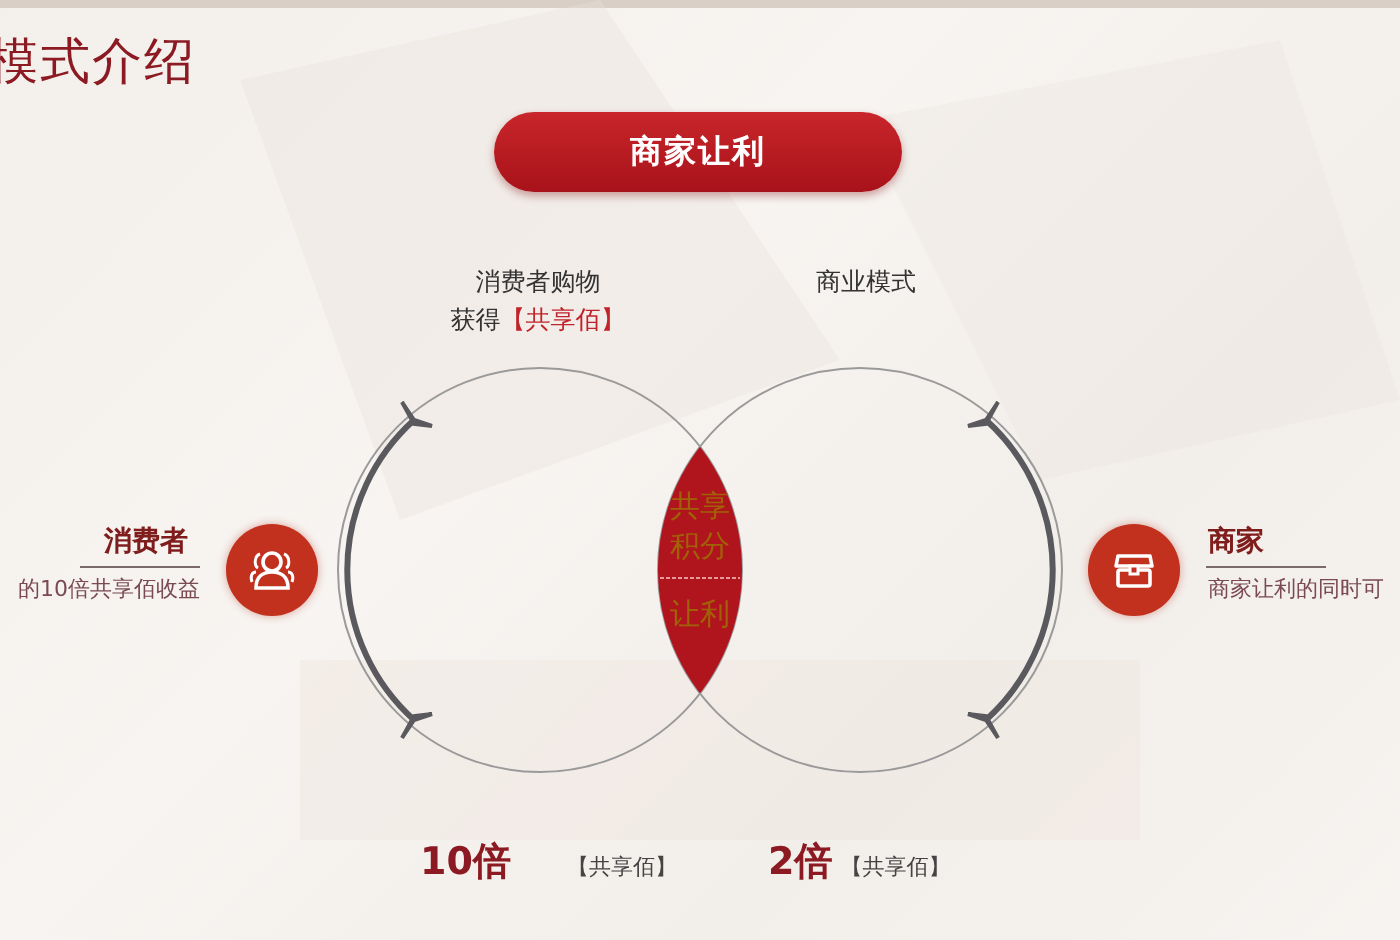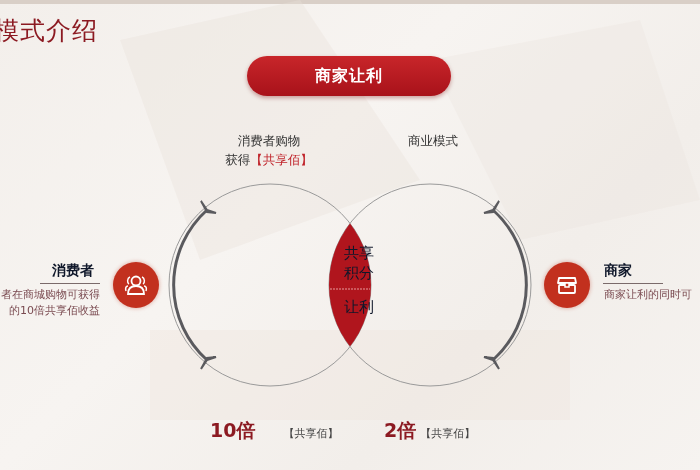--- a/index.html
+++ b/index.html
@@ -8,22 +8,22 @@
     background:linear-gradient(135deg,#f3efeb 0%,#f7f4f1 40%,#f2eeea 70%,#f6f3f0 100%);}
   .topbar{position:absolute;left:0;top:0;width:700px;height:4px;background:#d9cfc7;}
   .bgshape{position:absolute;opacity:.35;}
   .title{position:absolute;left:-6px;top:14px;font-size:25px;color:#8c1a22;letter-spacing:1px;}
   .pill{position:absolute;left:247px;top:56px;width:204px;height:40px;border-radius:20px;
     background:linear-gradient(180deg,#c8262a,#a8121a);box-shadow:0 2px 4px rgba(120,0,0,.35);
     color:#fff;font-size:16px;font-weight:bold;display:flex;align-items:center;justify-content:center;letter-spacing:1px;}
   .cap{position:absolute;font-size:12.5px;color:#333;text-align:center;line-height:19px;}
   .cap .br{color:#c0242b;}
   svg.diag{position:absolute;left:0;top:0;}
-  .lenstext{position:absolute;color:#0f172a;text-align:right;font-size:15px;line-height:20px;}
-  .side-title{position:absolute;font-size:14px;font-weight:bold;color:#0f172a;}
+  .lenstext{position:absolute;color:#a16207;text-align:center;font-size:15px;line-height:20px;}
+  .side-title{position:absolute;font-size:14px;font-weight:bold;color:#7f1d1d;}
   .side-line{position:absolute;height:1px;background:#7a6a6a;}
   .side-desc{position:absolute;font-size:11px;color:#7a4a50;line-height:16px;white-space:nowrap;text-align:right;}
   .iconcircle{position:absolute;width:46px;height:46px;border-radius:50%;background:#c2301e;
     box-shadow:0 0 4px rgba(180,40,20,.4);display:flex;align-items:center;justify-content:center;}
   .mult{position:absolute;top:418px;display:flex;align-items:baseline;gap:4px;}
   .mult .num{font-size:19px;font-weight:bold;color:#8c1a22;}
   .mult .tag{font-size:11px;color:#444;}
 </style>
 </head>
 <body>
@@ -75,21 +75,20 @@
 
 <div class="lenstext" style="left:326px;top:243px;width:48px;">
   <div>共享</div>
   <div>积分</div>
 </div>
 <div class="lenstext" style="left:326px;top:297px;width:48px;">让利</div>
 
 <div class="side-title" style="left:52px;top:262px;">消费者</div>
 <div class="side-line" style="left:40px;top:283px;width:60px;"></div>
 <div class="side-desc" style="right:600px;top:287px;text-align:right;">
-  <div>者在商城购物可获得</div>
   <div>的10倍共享佰收益</div>
 </div>
 <div class="iconcircle" style="left:113px;top:262px;">
   <svg width="26" height="24" viewBox="0 0 26 24">
     <circle cx="13" cy="8" r="4.5" fill="none" stroke="#fff" stroke-width="1.8"></circle>
     <path d="M5,21 C5,15 9,13 13,13 C17,13 21,15 21,21 Z" fill="none" stroke="#fff" stroke-width="1.8"></path>
     <path d="M6,11 C4,10 4,5 7,4" fill="none" stroke="#fff" stroke-width="1.5"></path>
     <path d="M20,11 C22,10 22,5 19,4" fill="none" stroke="#fff" stroke-width="1.5"></path>
     <path d="M3,18 C2,15 3,13 5,13" fill="none" stroke="#fff" stroke-width="1.5"></path>
     <path d="M23,18 C24,15 23,13 21,13" fill="none" stroke="#fff" stroke-width="1.5"></path>

